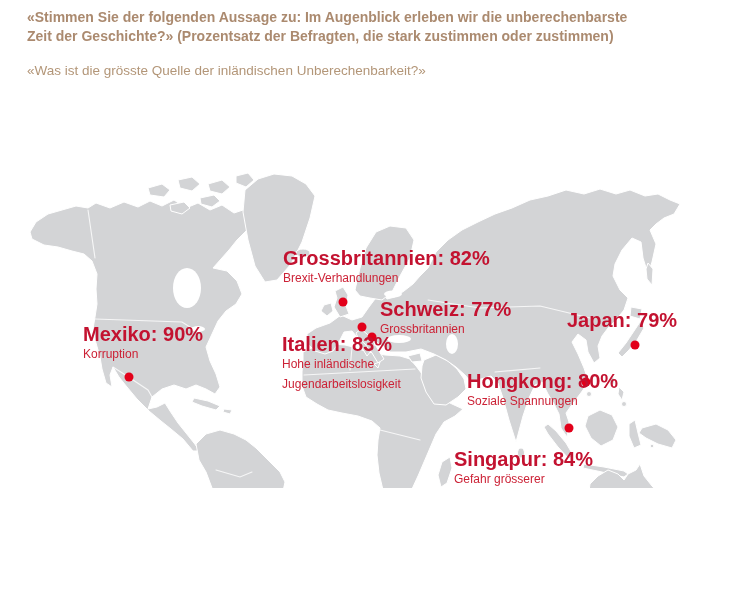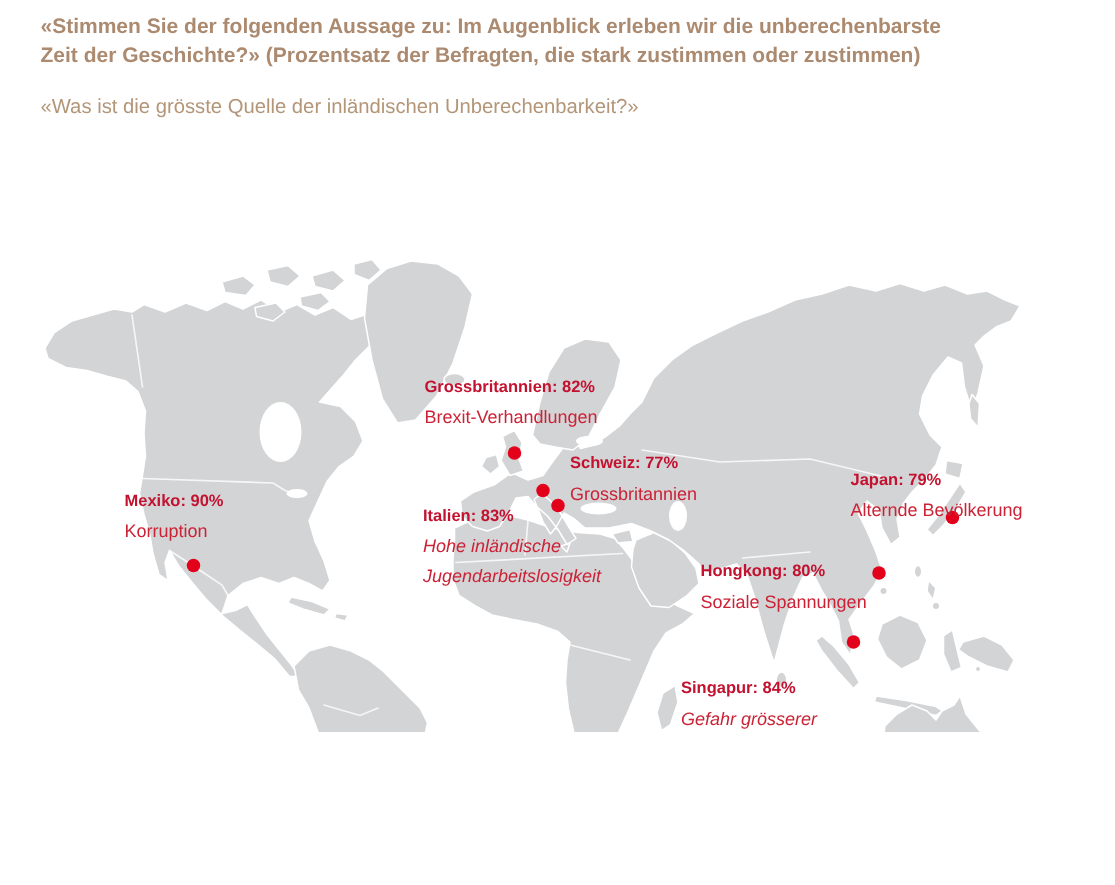--- a/index.html
+++ b/index.html
@@ -15,24 +15,24 @@
     position:absolute;left:27px;top:62px;width:700px;
     font-size:13.5px;font-weight:normal;line-height:18px;color:var(--subtitle-tan,#b39678);
   }
   .map{position:absolute;left:0;top:0;width:743px;height:590px;}
   .map svg{position:absolute;left:0;top:0;}
   .dot{
     position:absolute;width:9px;height:9px;border-radius:50%;
     background:var(--marker-red,#e2001a);transform:translate(-50%,-50%);z-index:3;
   }
   .anno{position:absolute;z-index:4;white-space:nowrap;}
-  .anno-h{font-size:11px;font-weight:bold;line-height:20px;color:var(--label-red,#c31230);}
+  .anno-h{font-size:20px;font-weight:bold;line-height:20px;color:var(--label-red,#c31230);}
   .anno-d{font-size:12px;font-weight:normal;line-height:20px;color:var(--desc-red,#cc2236);}
   .anno.wrap{white-space:normal;}
-  .anno.wrap .anno-d{white-space:normal;font-style:italic;}
+  .anno.wrap .anno-d{white-space:normal;}
   .anno.w-italien .anno-d{max-width:162px;}
   .anno.w-singapur .anno-d{max-width:132px;}
 </style>
 </head>
 <body>
 
 <div class="page">
 
   <div class="title">
     <div>«Stimmen Sie der folgenden Aussage zu: Im Augenblick erleben wir die unberechenbarste</div>
@@ -134,21 +134,20 @@
     <div class="anno" style="left:380px;top:299px">
       <div class="anno-h">Schweiz: 77%</div>
       <div class="anno-d">Grossbritannien</div>
     </div>
     <div class="anno wrap w-italien" style="left:282px;top:334px">
       <div class="anno-h">Italien: 83%</div>
       <div class="anno-d">Hohe inländische Jugendarbeitslosigkeit</div>
     </div>
     <div class="anno" style="left:567px;top:310px">
       <div class="anno-h">Japan: 79%</div>
-      <div class="anno-d">Alternde Bevölkerung</div>
     </div>
     <div class="anno" style="left:467px;top:371px">
       <div class="anno-h">Hongkong: 80%</div>
       <div class="anno-d">Soziale Spannungen</div>
     </div>
     <div class="anno wrap w-singapur" style="left:454px;top:449px">
       <div class="anno-h">Singapur: 84%</div>
       <div class="anno-d">Gefahr grösserer Handelsbarrieren</div>
     </div>
   </div>

